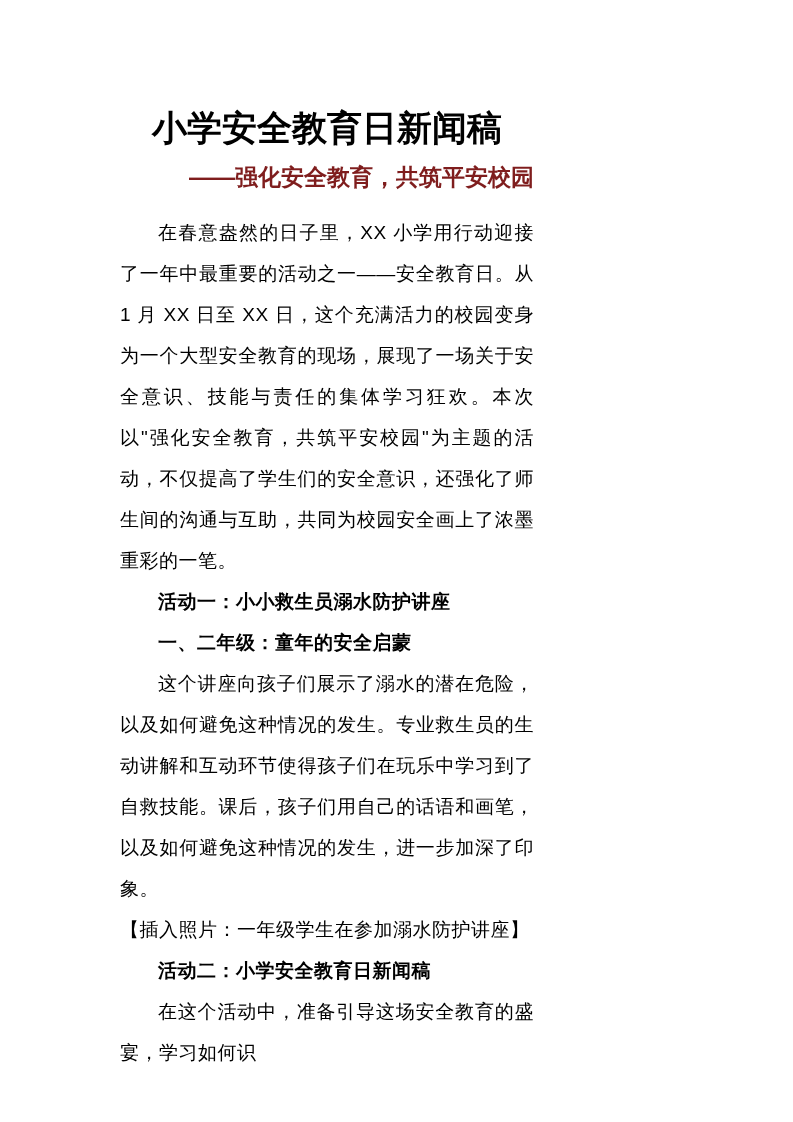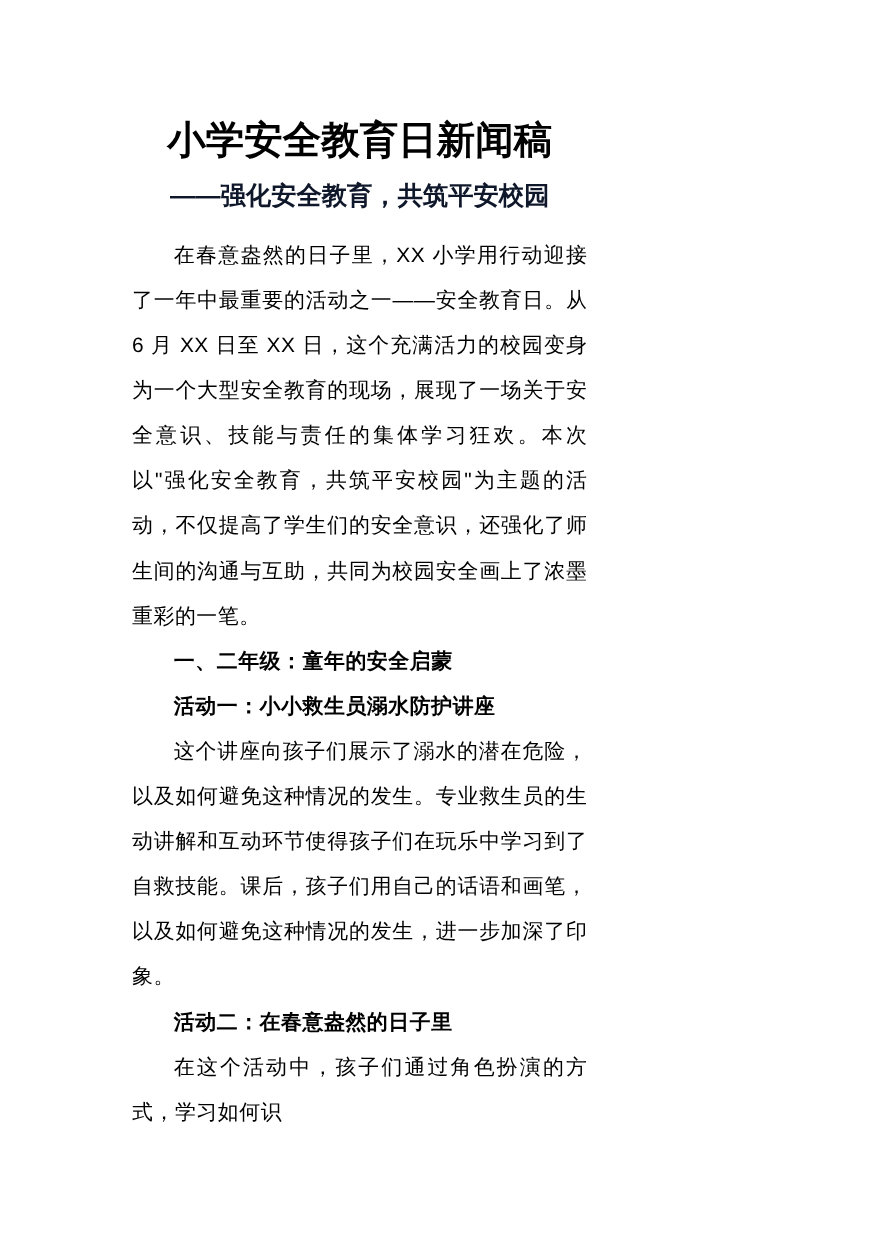--- a/index.html
+++ b/index.html
@@ -26,22 +26,22 @@
     line-height: 52px;
     text-align: center;
     color: #000000;
     white-space: nowrap;
   }
   .doc-subtitle {
     margin: 0;
     font-size: 23px;
     font-weight: bold;
     line-height: 46px;
-    text-align: center;
-    color: #0f172a;
+    text-align: right;
+    color: #7f1d1d;
     white-space: nowrap;
   }
   .doc-body {
     margin-top: 12px;
   }
   .para {
     margin: 0;
     font-size: 19px;
     line-height: 41px;
     text-align: justify;
@@ -62,29 +62,30 @@
 
 <div class="page">
   <div class="content">
 
     <h1 class="doc-title">小学安全教育日新闻稿</h1>
 
     <h2 class="doc-subtitle">——强化安全教育，共筑平安校园</h2>
 
     <div class="doc-body">
 
-      <p class="para">在春意盎然的日子里，XX 小学用行动迎接了一年中最重要的活动之一——安全教育日。从 6 月 XX 日至 XX 日，这个充满活力的校园变身为一个大型安全教育的现场，展现了一场关于安全意识、技能与责任的集体学习狂欢。本次以"强化安全教育，共筑平安校园"为主题的活动，不仅提高了学生们的安全意识，还强化了师生间的沟通与互助，共同为校园安全画上了浓墨重彩的一笔。</p>
+      <p class="para">在春意盎然的日子里，XX 小学用行动迎接了一年中最重要的活动之一——安全教育日。从 1 月 XX 日至 XX 日，这个充满活力的校园变身为一个大型安全教育的现场，展现了一场关于安全意识、技能与责任的集体学习狂欢。本次以"强化安全教育，共筑平安校园"为主题的活动，不仅提高了学生们的安全意识，还强化了师生间的沟通与互助，共同为校园安全画上了浓墨重彩的一笔。</p>
 
+
+      <p class="para bold">活动一：小小救生员溺水防护讲座</p>
 
       <p class="para bold">一、二年级：童年的安全启蒙</p>
 
-      <p class="para bold">活动一：小小救生员溺水防护讲座</p>
-
       <p class="para">这个讲座向孩子们展示了溺水的潜在危险，以及如何避免这种情况的发生。专业救生员的生动讲解和互动环节使得孩子们在玩乐中学习到了自救技能。课后，孩子们用自己的话语和画笔，以及如何避免这种情况的发生，进一步加深了印象。</p>
 
+      <p class="para no-indent">【插入照片：一年级学生在参加溺水防护讲座】</p>
 
-      <p class="para bold">活动二：在春意盎然的日子里</p>
+      <p class="para bold">活动二：小学安全教育日新闻稿</p>
 
-      <p class="para">在这个活动中，孩子们通过角色扮演的方式，学习如何识</p>
+      <p class="para">在这个活动中，准备引导这场安全教育的盛宴，学习如何识</p>
 
     </div>
   </div>
 </div>
 
 </body></html>

